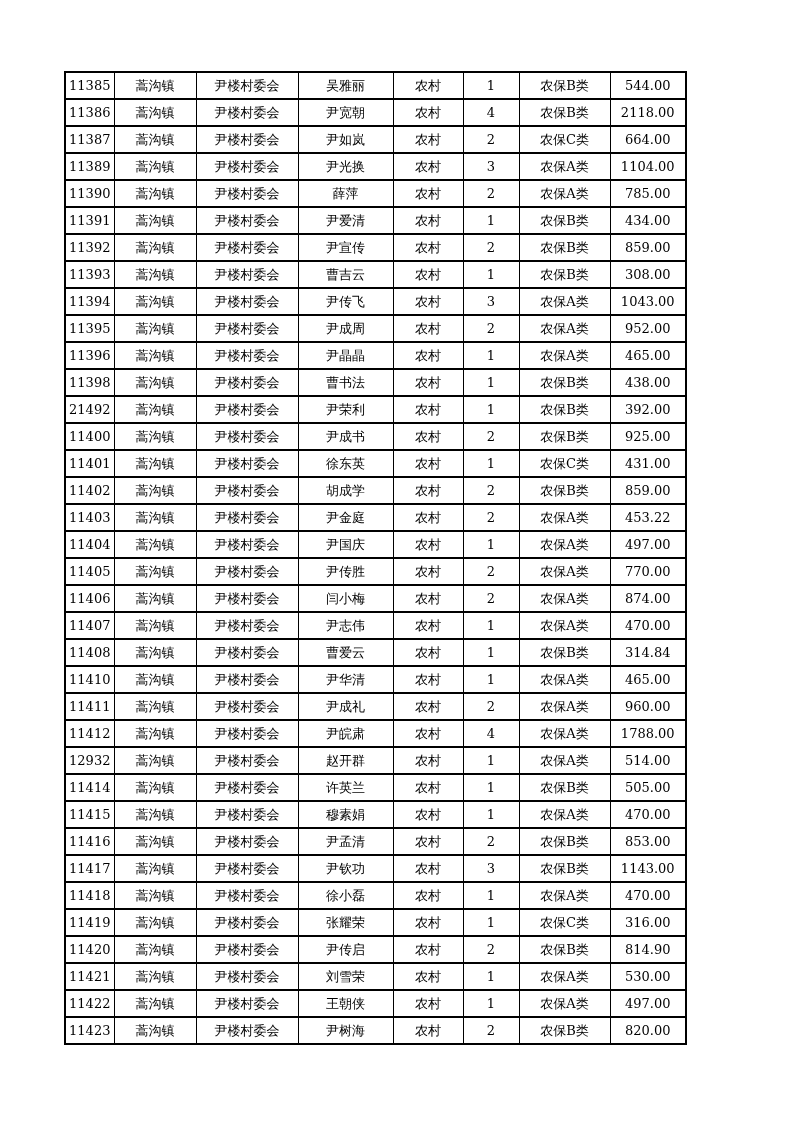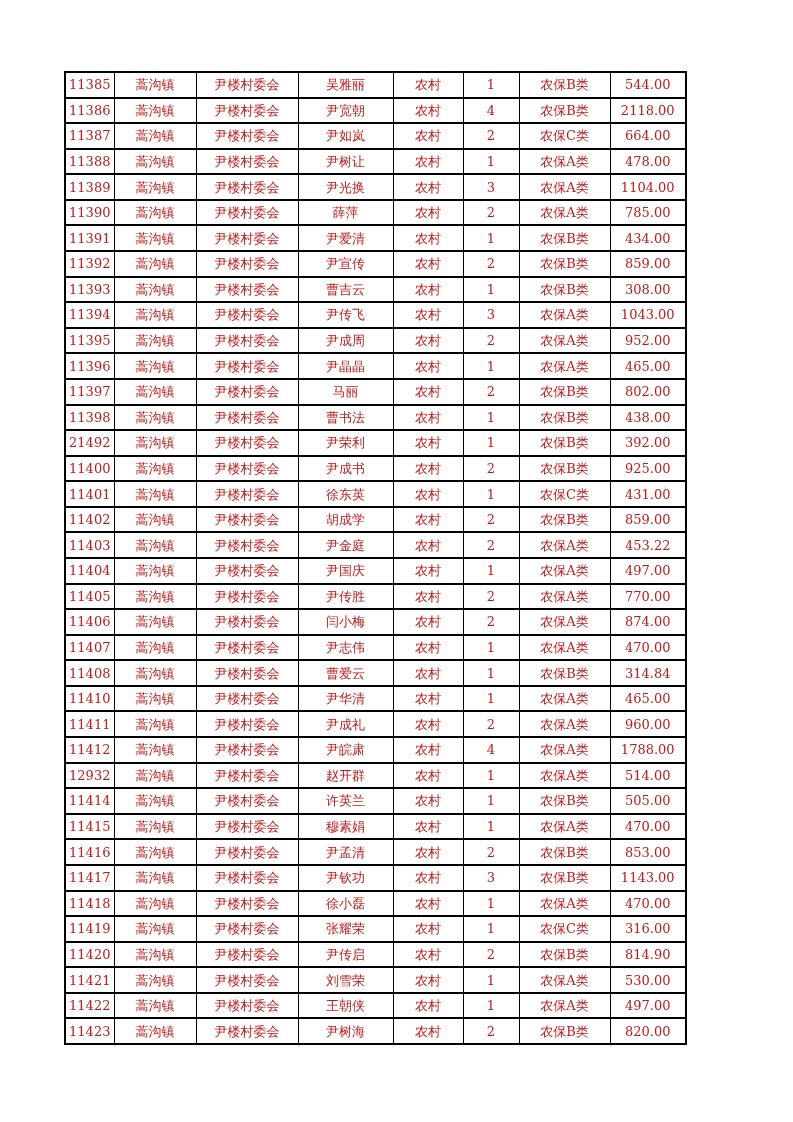--- a/index.html
+++ b/index.html
@@ -7,21 +7,21 @@
     padding: 0;
     background: #ffffff;
   }
   .page {
     position: relative;
     width: 793px;
     height: 1122px;
     background: #ffffff;
     overflow: hidden;
     font-family: "DejaVu Serif", "Liberation Serif", serif;
-    color: #b91c1c;
+    color: #000000;
   }
   table.roster {
     position: absolute;
     left: 64px;
     top: 71px;
     width: 621px;
     height: 974px;
     border-collapse: collapse;
     table-layout: fixed;
     border: 2px solid #000000;
@@ -88,30 +88,20 @@
           <td>11387</td>
           <td>蒿沟镇</td>
           <td>尹楼村委会</td>
           <td>尹如岚</td>
           <td>农村</td>
           <td>2</td>
           <td>农保C类</td>
           <td>664.00</td>
         </tr>
         <tr>
-          <td>11388</td>
-          <td>蒿沟镇</td>
-          <td>尹楼村委会</td>
-          <td>尹树让</td>
-          <td>农村</td>
-          <td>1</td>
-          <td>农保A类</td>
-          <td>478.00</td>
-        </tr>
-        <tr>
           <td>11389</td>
           <td>蒿沟镇</td>
           <td>尹楼村委会</td>
           <td>尹光换</td>
           <td>农村</td>
           <td>3</td>
           <td>农保A类</td>
           <td>1104.00</td>
         </tr>
         <tr>
@@ -176,30 +166,20 @@
         </tr>
         <tr>
           <td>11396</td>
           <td>蒿沟镇</td>
           <td>尹楼村委会</td>
           <td>尹晶晶</td>
           <td>农村</td>
           <td>1</td>
           <td>农保A类</td>
           <td>465.00</td>
-        </tr>
-        <tr>
-          <td>11397</td>
-          <td>蒿沟镇</td>
-          <td>尹楼村委会</td>
-          <td>马丽</td>
-          <td>农村</td>
-          <td>2</td>
-          <td>农保B类</td>
-          <td>802.00</td>
         </tr>
         <tr>
           <td>11398</td>
           <td>蒿沟镇</td>
           <td>尹楼村委会</td>
           <td>曹书法</td>
           <td>农村</td>
           <td>1</td>
           <td>农保B类</td>
           <td>438.00</td>

